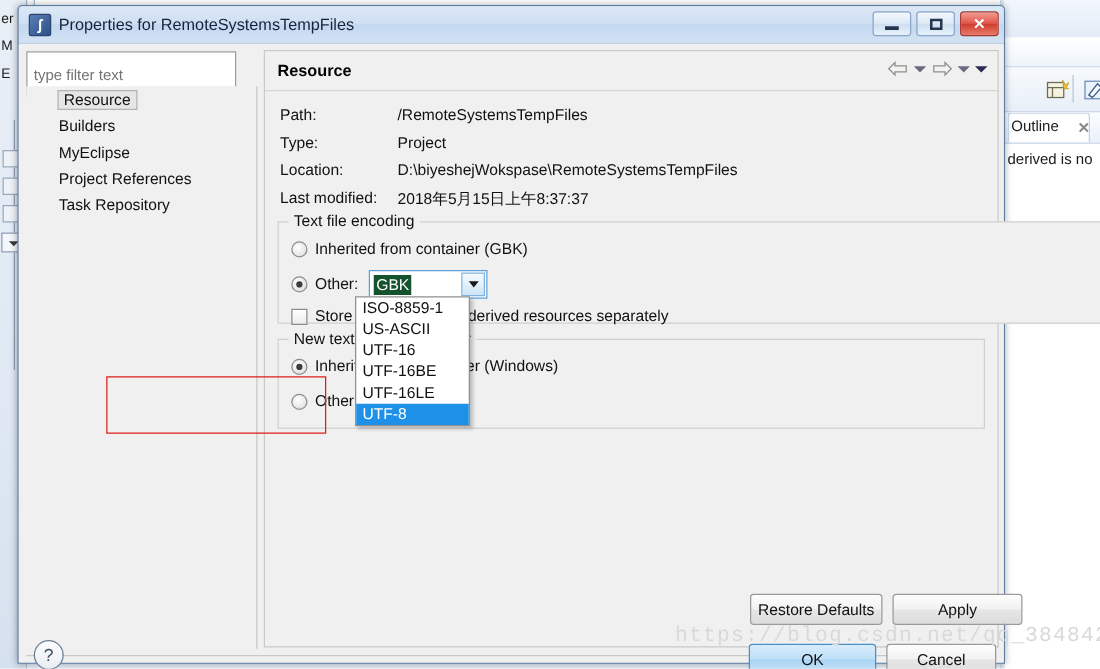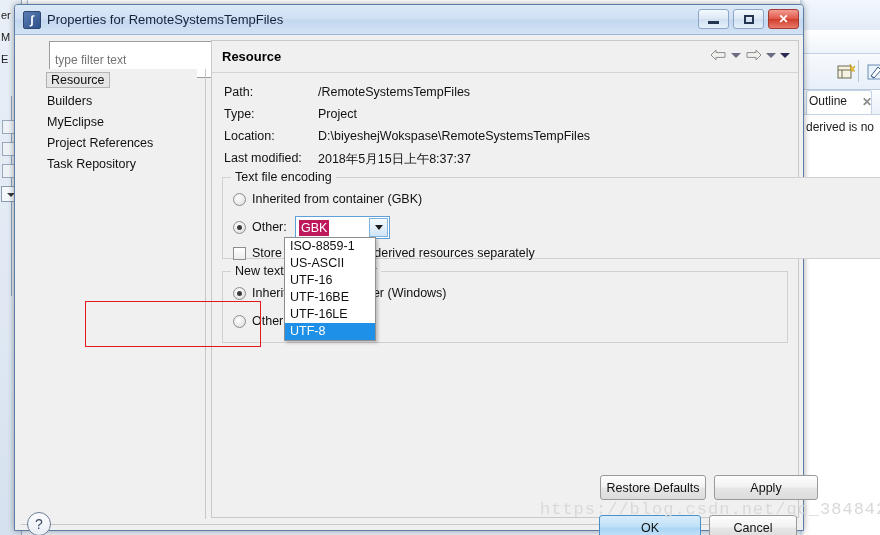--- a/index.html
+++ b/index.html
@@ -164,21 +164,21 @@
   .dlg-body {
     position: absolute; left: 0; top: 31px; right: 0; bottom: 0;
     background: #f0f0f0;
   }
 
   
   .filter-input {
     position: absolute; left: 6px; top: 5px; width: 168px; height: 37px;
     border: 1px solid #9c9c9c; background: #fff;
     font-family: "Liberation Sans", sans-serif; font-size: 12px;
-    color: #3b82f6; padding: 0 5px; margin-left: 28px;
+    color: #3b82f6; padding: 0 5px;
   }
   .filter-input::placeholder { color: #737373; }
   .tree {
     position: absolute; left: 6px; top: 33px; width: 176px; height: 430px;
     background: #f0f0f0;
   }
   .tree-item {
     position: relative; height: 21px; display: flex; align-items: center;
     padding-left: 14px; font-size: 12.5px; color: #111; white-space: nowrap;
   }
@@ -266,21 +266,21 @@
     margin-right: 6px; flex: 0 0 auto;
   }
 
   
   .combo {
     position: absolute; width: 95px; height: 23px;
     border: 1px solid #5d9fd6; background: #fff;
     display: flex; align-items: center;
   }
   .combo .cval {
-    margin-left: 3px; background: #be185d; color: #fff;
+    margin-left: 3px; background: #14532d; color: #fff;
     font-size: 12.5px; padding: 1px 2px;
   }
   .combo .cbtn {
     position: absolute; right: 1px; top: 1px; width: 19px; height: 19px;
     background: linear-gradient(to bottom,#f5fbff,#cfe4f6);
     border: 1px solid #7fb3dd;
     display: flex; align-items: center; justify-content: center;
   }
   .combo .cbtn:after {
     content: ""; width: 0; height: 0;

